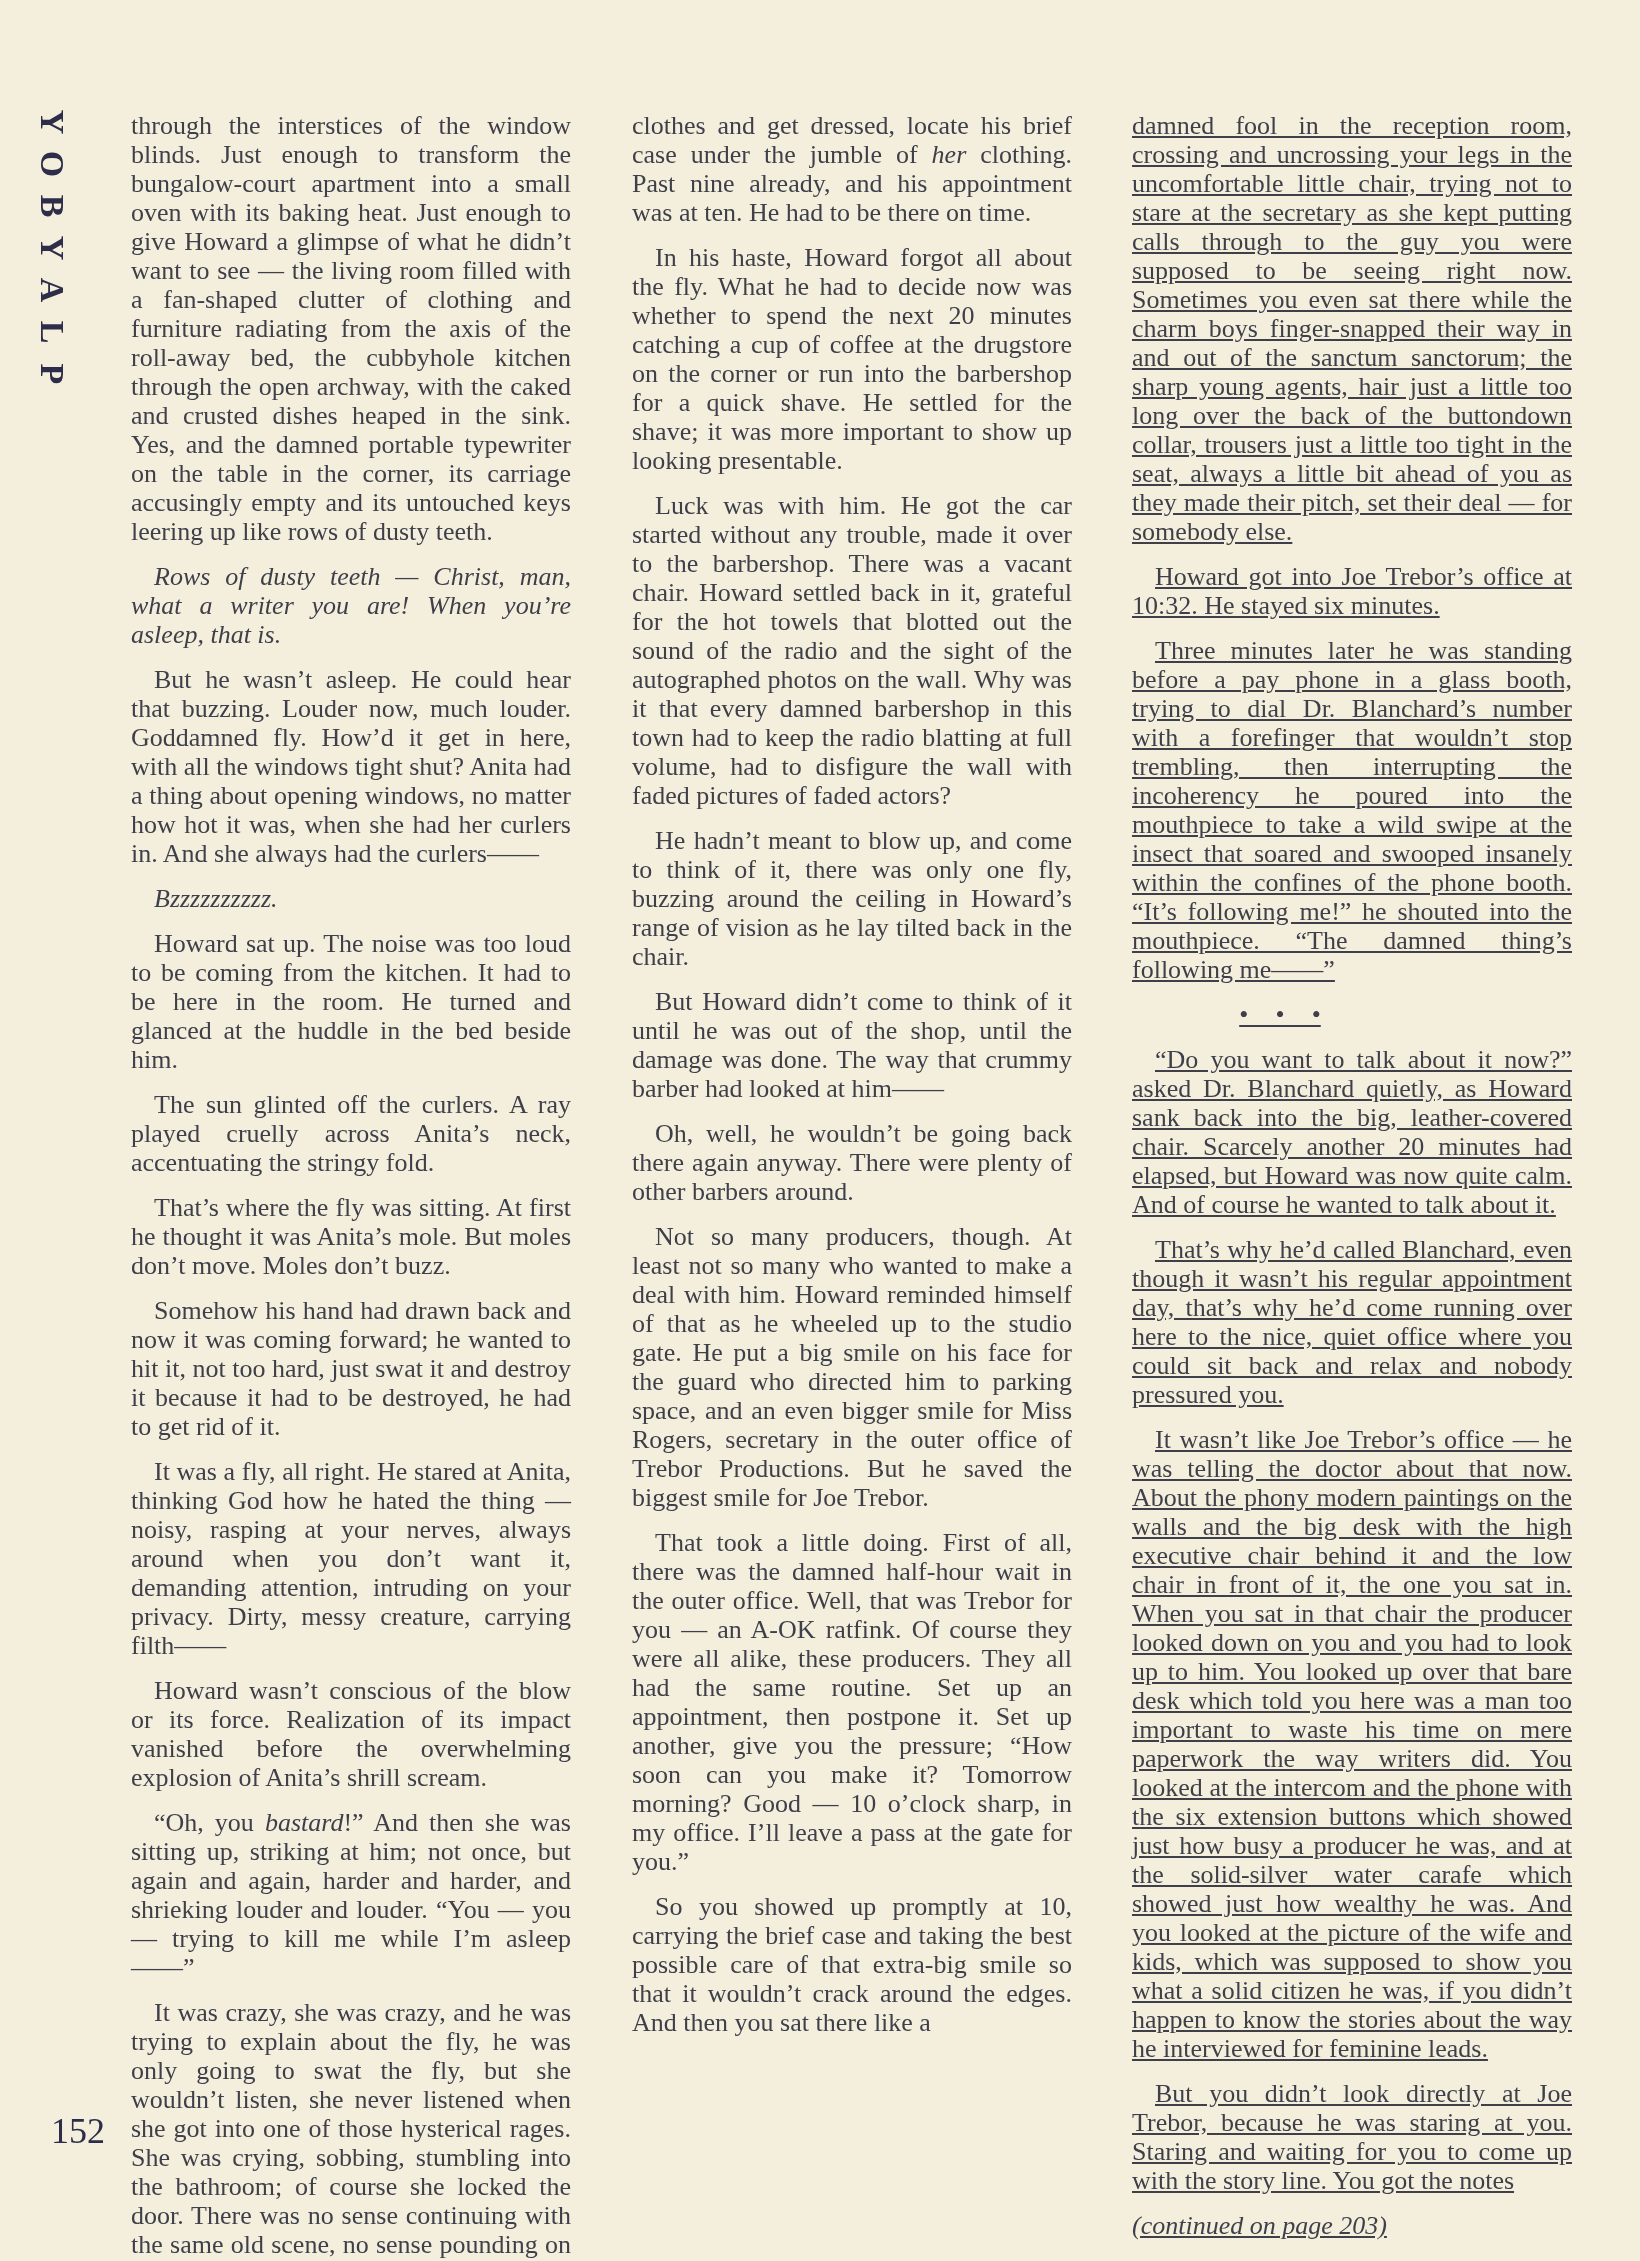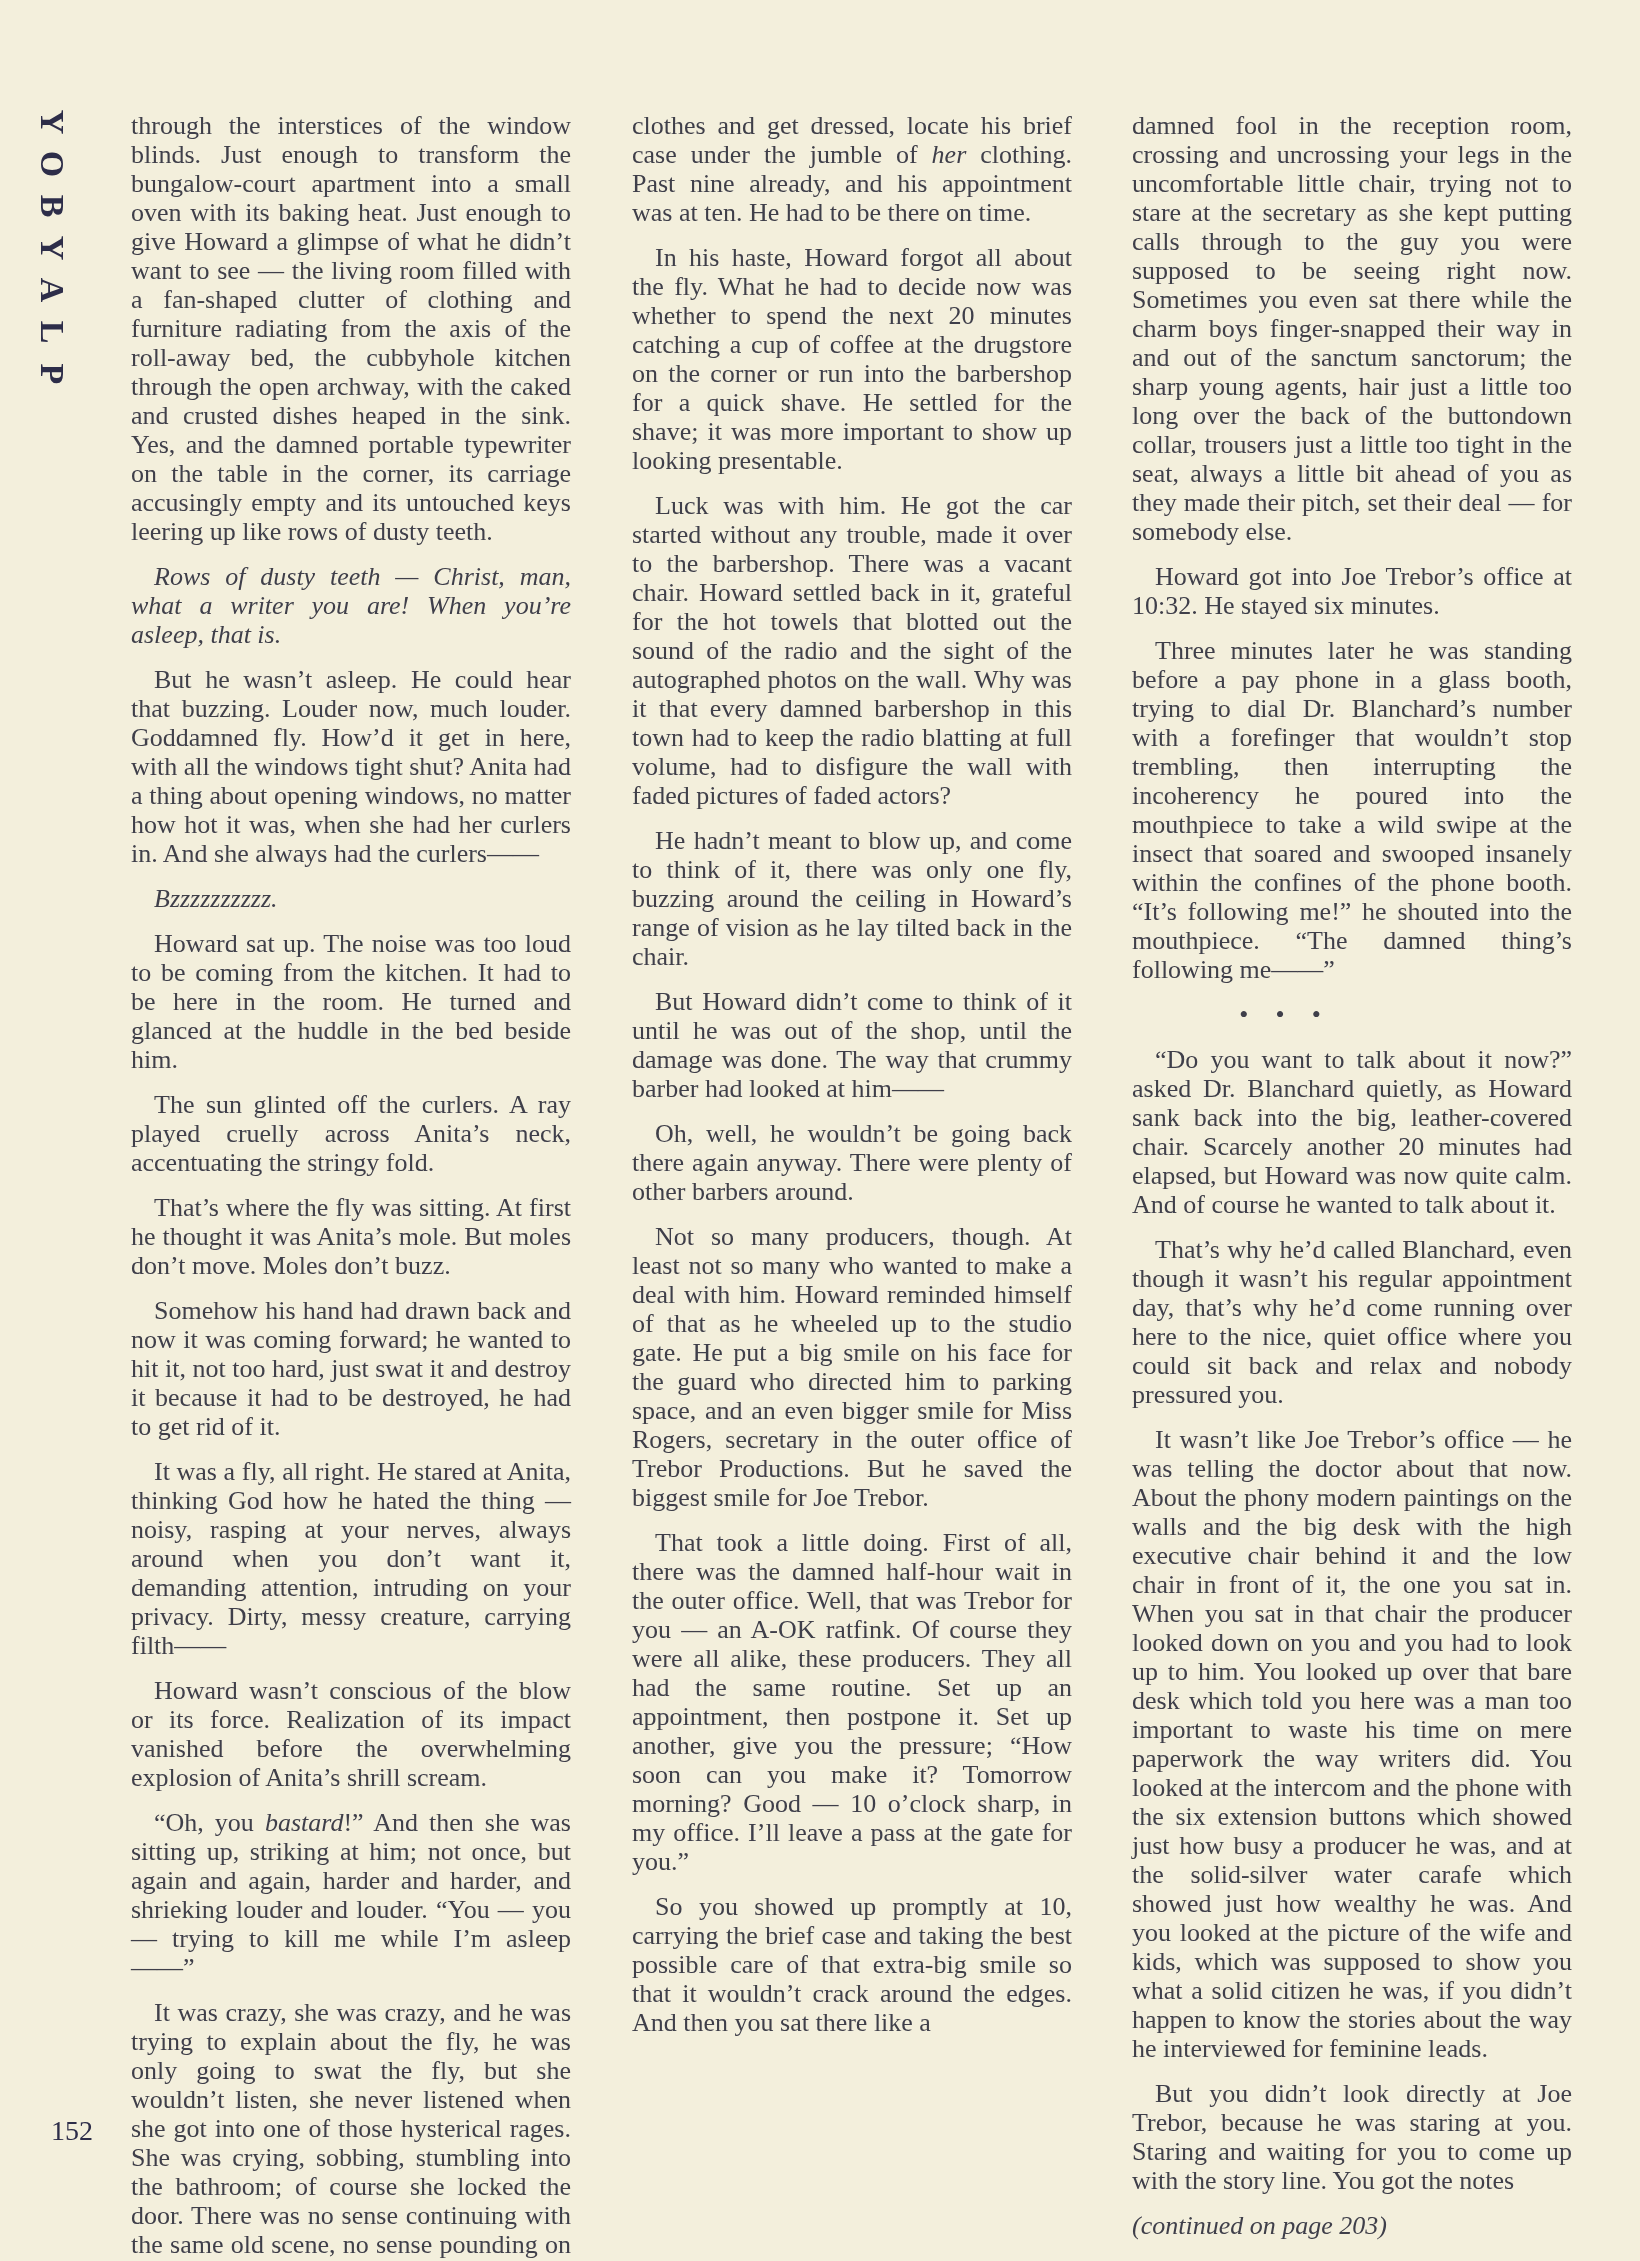--- a/index.html
+++ b/index.html
@@ -43,40 +43,40 @@
     top: 95px;
     width: 472px;
     font-size: 26px;
     line-height: 29px;
     text-align: justify;
     hyphens: auto;
     -webkit-hyphens: auto;
   }
   .col-1 { left: 115px; }
   .col-2 { left: 616px; }
-  .col-3 { left: 1116px; }
+  .col-3 { left: 1116px; text-decoration: underline; }
   .para {
     margin: 16px;
     padding: 0;
   }
   .para.indent { text-indent: 23px; }
   .para.center { text-align: center; text-indent: 0; }
   .para.right  { text-align: left;  text-indent: 0; }
   .para.separator {
     word-spacing: 20.6px;
     padding-right: 144px;
     letter-spacing: 0;
   }
   .para em { font-style: italic; }
   
   .page-number {
     position: absolute;
     left: 51px;
     top: 2117px;
-    font-size: 28px;
+    font-size: 36px;
     line-height: 28px;
     color: var(--accent, #2d2d49);
   }
 </style>
 </head>
 <body>
 
 <div class="page" style="--paper: #f3efdc; --ink: #3f3f4a; --accent: #2d2d49;">
   <div class="spine">
       <span class="spine-letter">Y</span>

